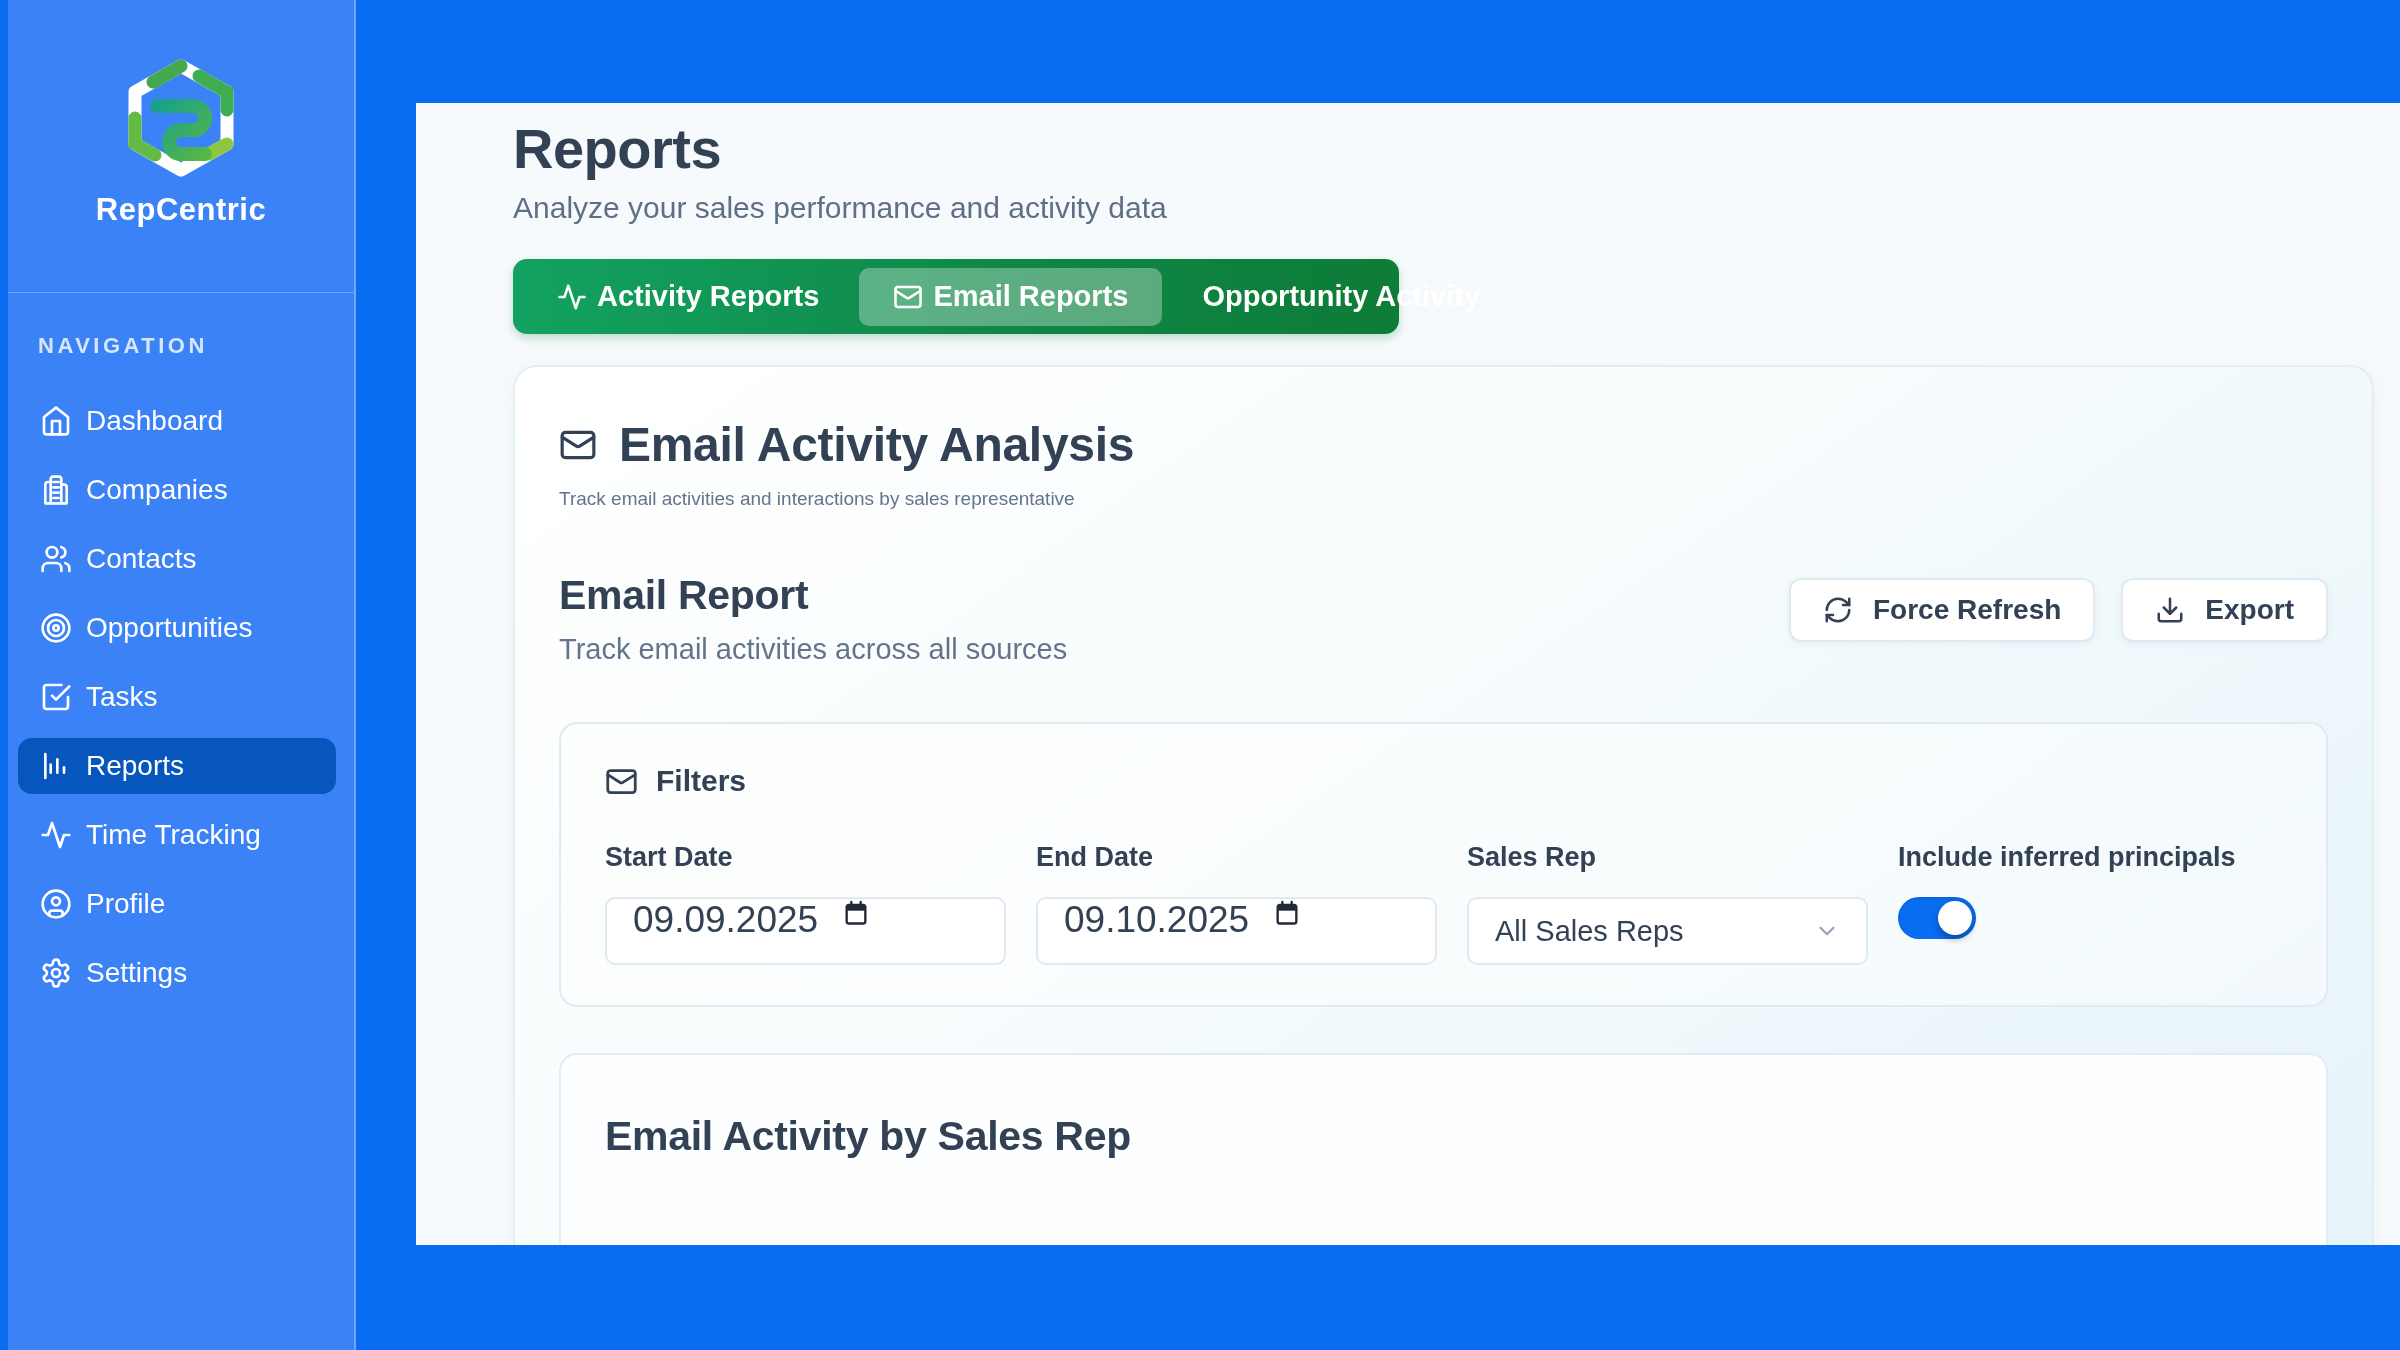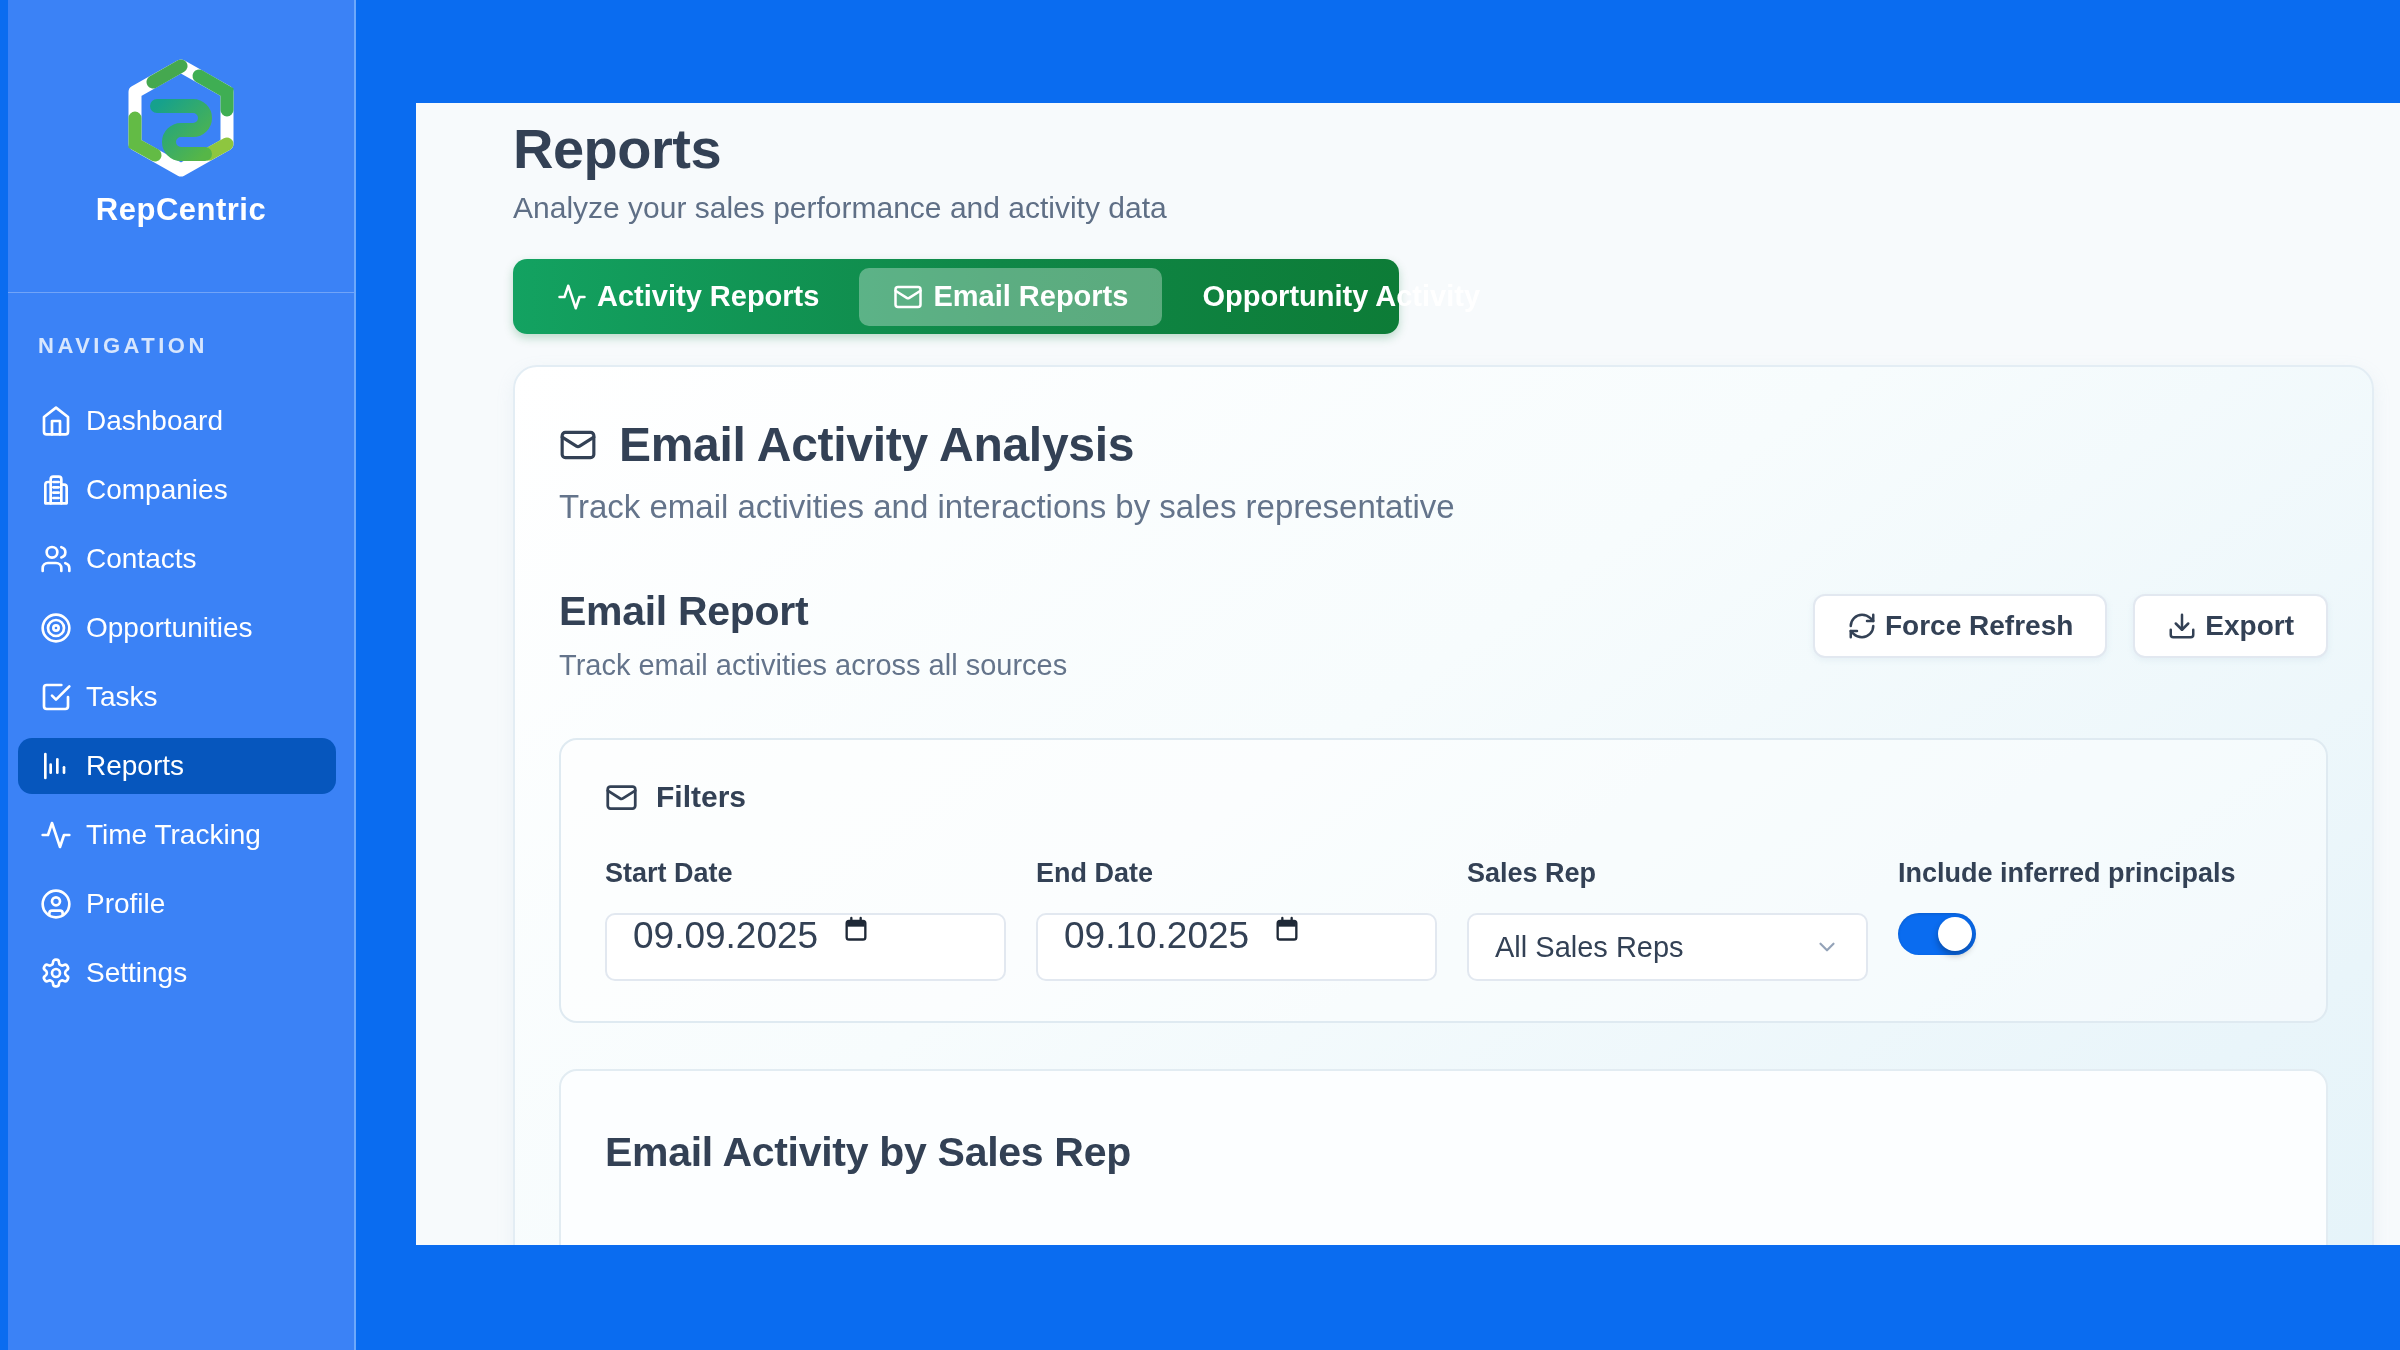--- a/index.html
+++ b/index.html
@@ -35,27 +35,27 @@
   .tab.active{background:rgba(255,255,255,.32);}
   .tab svg{width:30px;height:30px;}
 
   
   .outer-card{margin-top:31px;width:1861px;height:1400px;border:2px solid #e3edf4;border-radius:24px;
     background:linear-gradient(145deg,#ffffff 0%,#f7fcfd 35%,#e9f5fa 70%,#e0f2f8 100%);
     padding:50px 44px 44px 44px;box-shadow:0 6px 18px rgba(148,180,200,.12);}
   .card-title-row{display:flex;align-items:center;gap:22px;}
   .card-title-row svg{width:38px;height:38px;color:#334155;}
   .card-title{font-size:48px;font-weight:700;color:#334155;letter-spacing:-.3px;}
-  .card-subtitle{margin-top:16px;font-size:33px;color:#64748b;}
+  .card-subtitle{margin-top:16px;font-size:19px;color:#64748b;}
 
   .section-row{display:flex;justify-content:space-between;align-items:flex-start;margin-top:62px;}
   .section-title{font-size:41px;font-weight:700;color:#334155;letter-spacing:-.3px;}
   .section-subtitle{margin-top:14px;font-size:29px;color:#64748b;}
   .btn-row{display:flex;gap:26px;margin-top:6px;}
-  .btn-light{display:flex;align-items:center;gap:8px;height:64px;padding:0 32px;background:#fff;
+  .btn-light{display:flex;align-items:center;gap:20px;height:64px;padding:0 32px;background:#fff;
     border:2px solid #e2e8f0;border-radius:12px;font-size:28px;font-weight:600;color:#334155;cursor:pointer;
     box-shadow:0 2px 6px rgba(148,180,200,.15);}
   .btn-light svg{width:30px;height:30px;}
 
   
   .filters-card{margin-top:56px;border:2px solid #dfeaf1;border-radius:18px;
     background:rgba(255,255,255,.45);padding:40px 44px;}
   .filters-title-row{display:flex;align-items:center;gap:18px;}
   .filters-title-row svg{width:33px;height:33px;color:#334155;}
   .filters-title{font-size:30px;font-weight:700;color:#334155;}

